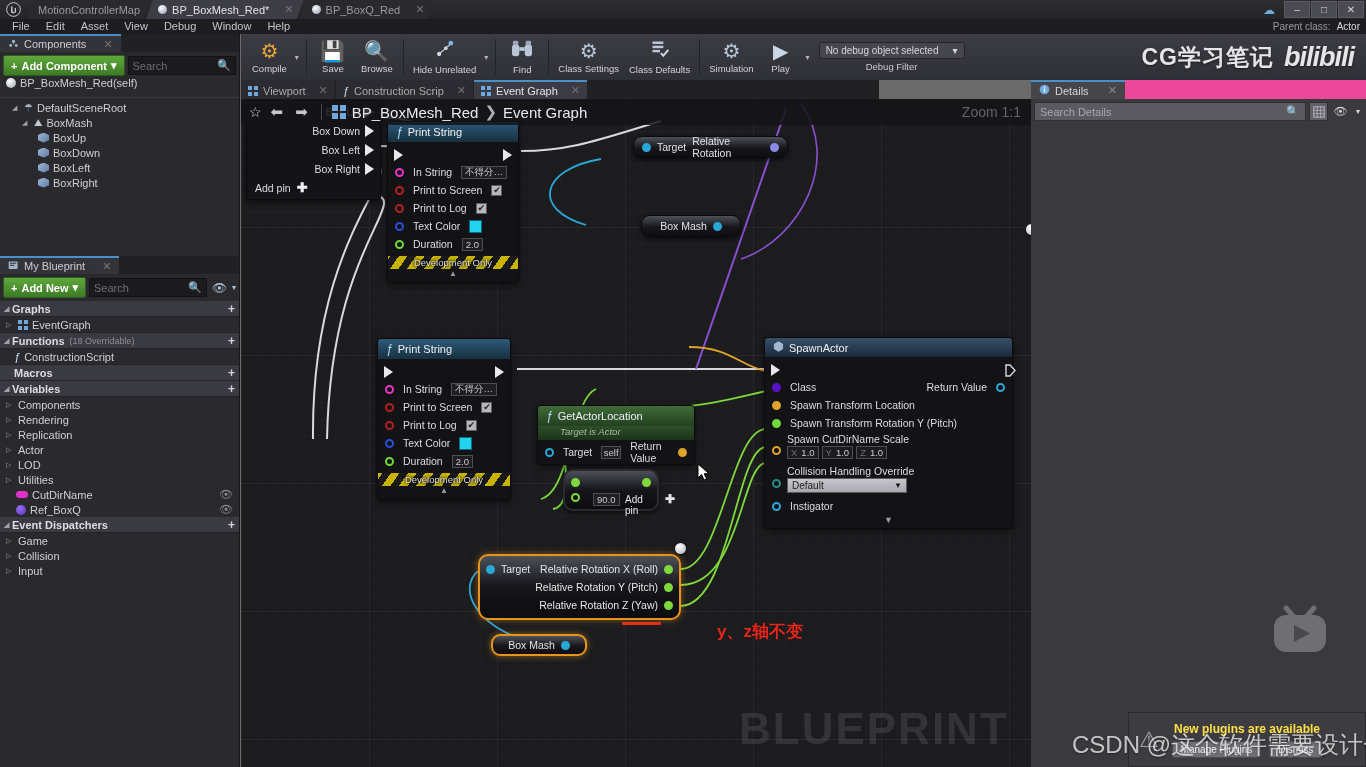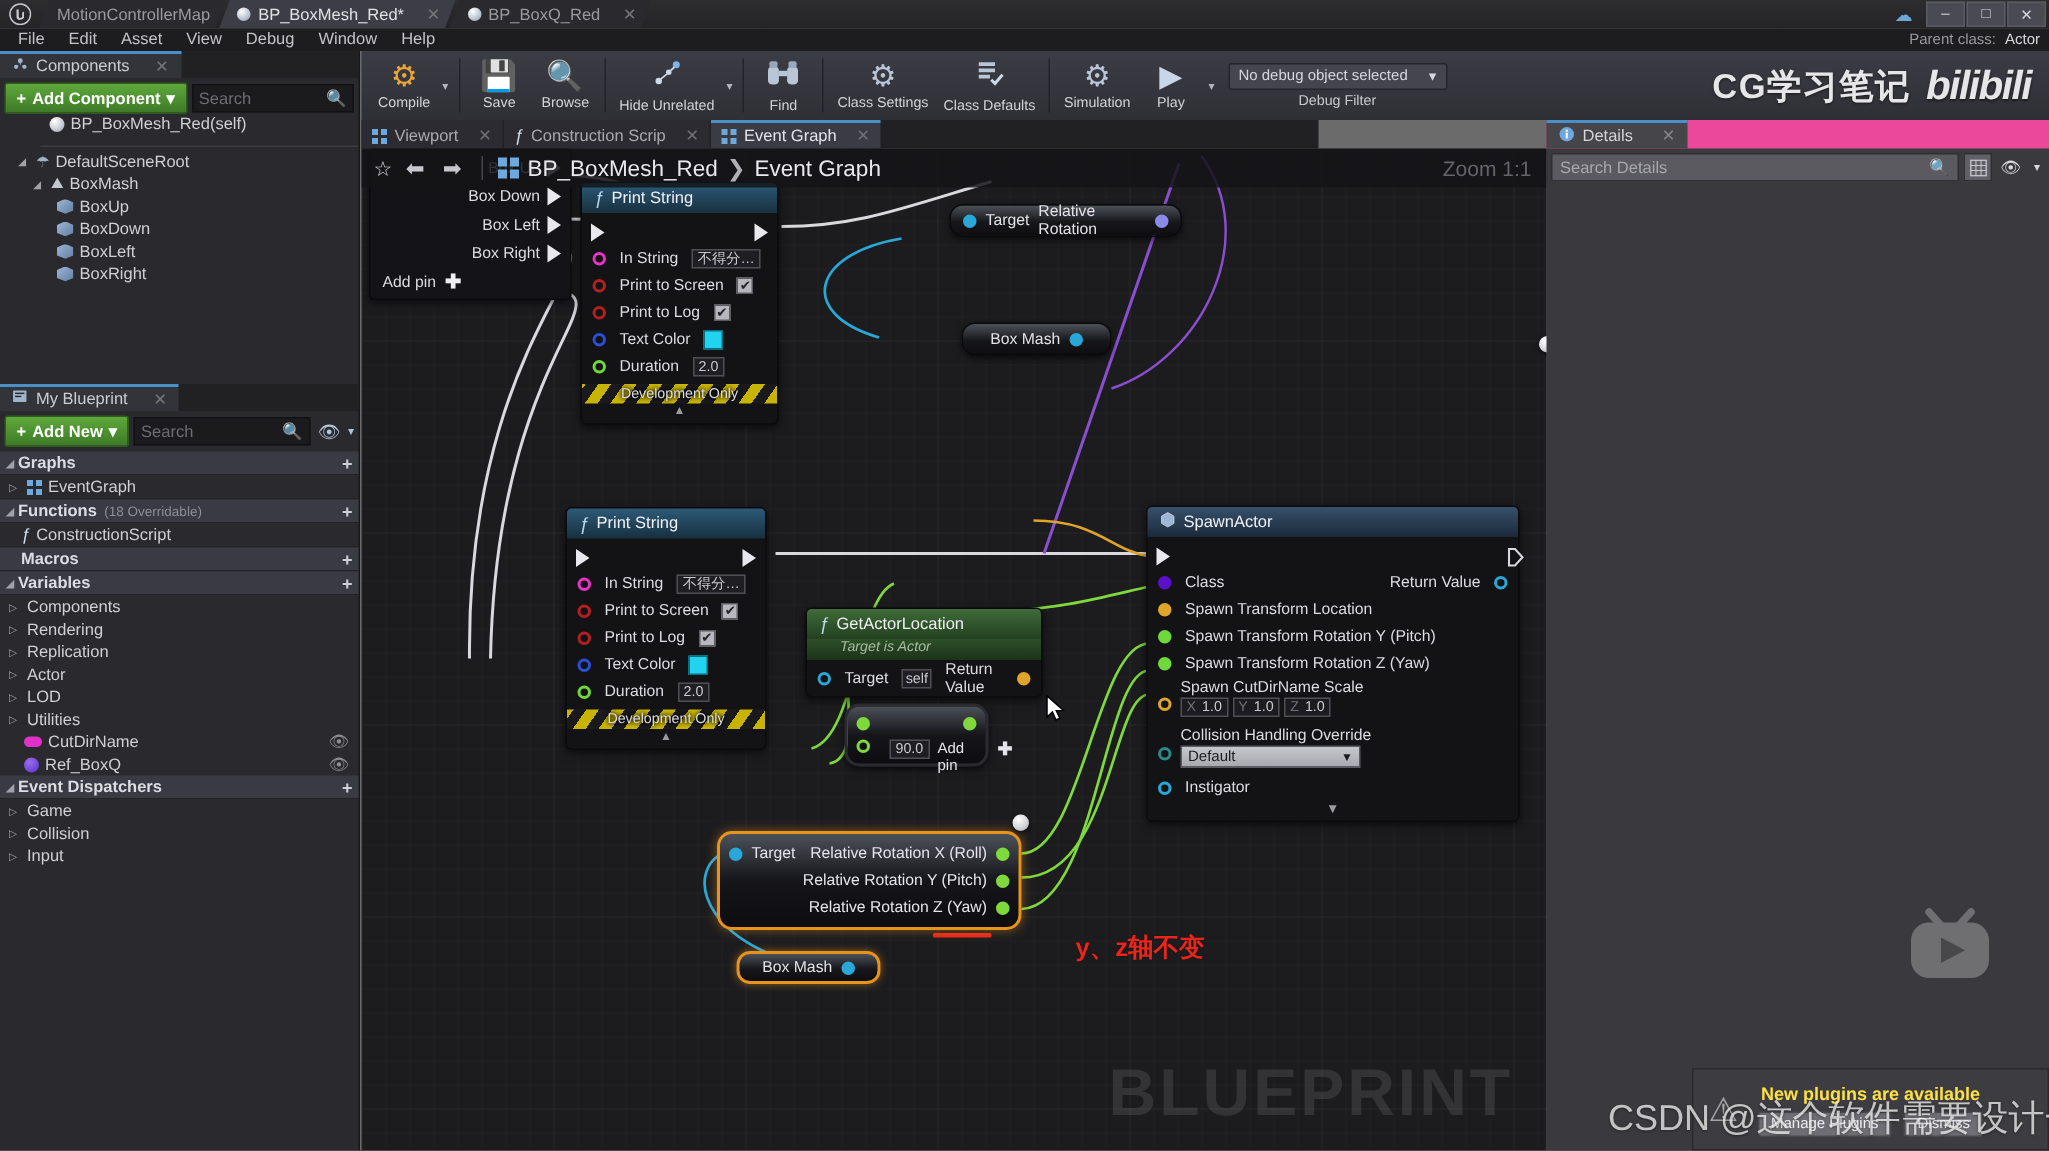--- a/index.html
+++ b/index.html
@@ -81,21 +81,21 @@
     border-radius: 2px; display: flex; align-items: center; gap: 4px; white-space: nowrap;
   }
   .searchbox {
     flex: 1; background: #1b1b1e; border: 1px solid #121214;
     height: 19px; display: flex; align-items: center; padding: 0 4px;
     color: #6d6d72; font-size: 11px; position: relative;
   }
   .searchbox .mag { margin-left: auto; color: #9a9a9e; font-size: 11px; }
   .tree { padding: 2px 0; font-size: 11px; }
   .tree-row { display: flex; align-items: center; gap: 4px; height: 15px; padding-left: 4px; color: #cfcfd4; }
-  .tree-row.sep { border-bottom: 1px solid #3a3a40; margin-bottom: 2px; padding-bottom: 12px; height: 17px; margin-left: 27px; }
+  .tree-row.sep { border-bottom: 1px solid #3a3a40; margin-bottom: 2px; padding-bottom: 12px; height: 17px; }
   .tri { font-size: 7px; color: #a0a0a6; width: 8px; }
   .ico-sphere { width: 10px; height: 10px; border-radius: 50%; background: radial-gradient(circle at 35% 30%, #fff, #c4c8cf 60%, #8a8f98); }
   .ico-scene { font-size: 10px; color: #9fb4c8; }
   .ico-mesh { font-size: 10px; color: #c3c8d0; }
   .ico-box {
     width: 11px; height: 10px;
     background: linear-gradient(135deg, #9fb6d4, #5f7ca3);
     clip-path: polygon(50% 0, 100% 25%, 100% 78%, 50% 100%, 0 78%, 0 25%);
   }
 
@@ -904,24 +904,20 @@
           <span style="margin-left:auto">Return Value</span>
           <span class="pin" style="color:#29a8d8;border-color:#29a8d8"></span>
         </div>
         <div class="prow">
           <span class="pin filled" style="color:#e0a42a;border-color:#e0a42a"></span>
           <span>Spawn Transform Location</span>
         </div>
         <div class="prow">
           <span class="pin filled" style="color:#6fd83a;border-color:#6fd83a"></span>
           <span>Spawn Transform Rotation Y (Pitch)</span>
-        </div>
-        <div class="prow">
-          <span class="pin filled" style="color:#6fd83a;border-color:#6fd83a"></span>
-          <span>Spawn Transform Rotation Z (Yaw)</span>
         </div>
         <div class="prow" style="height:14px;padding-left:22px">
           <span>Spawn CutDirName Scale</span>
         </div>
         <div style="position:relative">
           <span class="pin" style="color:#e0a42a;border-color:#e0a42a;position:absolute;left:7px;top:0"></span>
           <div class="xyz-row">
             <span class="xyz-box">
               <span class="ax">X</span>
               <span>1.0</span>

